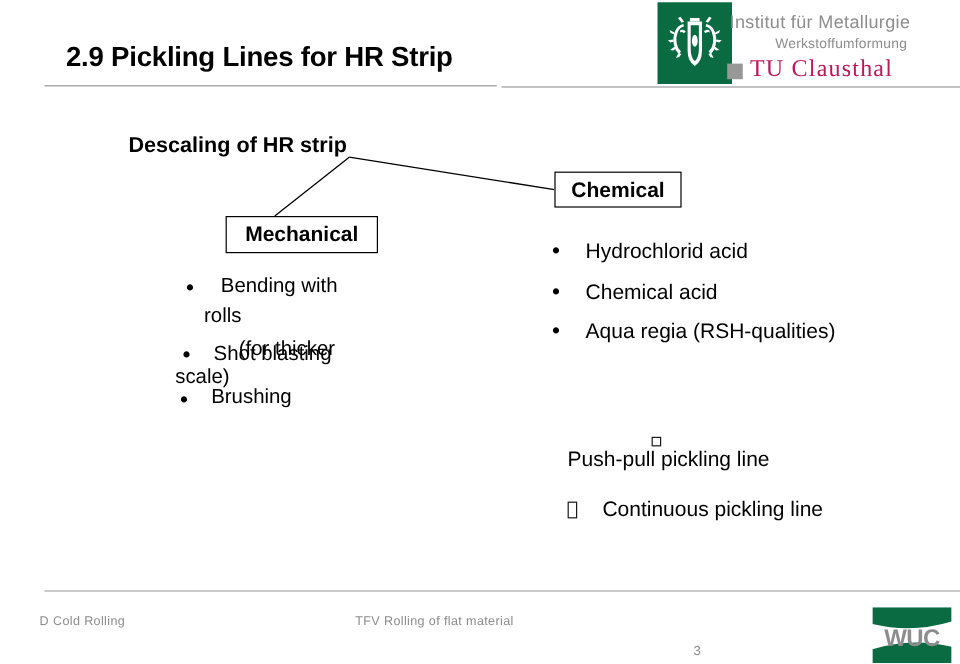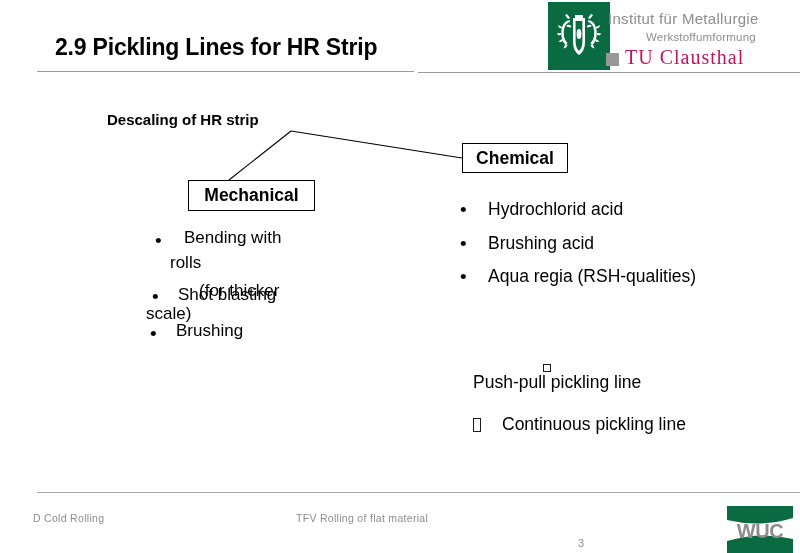--- a/index.html
+++ b/index.html
@@ -91,21 +91,21 @@
     color: #be185d;
     white-space: nowrap;
     letter-spacing: 1px;
   }
 
   
   #descaling-heading {
     position: absolute;
     left: 107px;
     top: 111px;
-    font-size: 15px;
+    font-size: 18px;
     font-weight: bold;
     color: #000000;
     white-space: nowrap;
   }
 
   .node-box {
     position: absolute;
     border: 1.2px solid #000000;
     background: #ffffff;
     box-sizing: border-box;
@@ -313,21 +313,21 @@
     <span class="mech-frag" style="left:176px; top:322px;">Brushing</span>
   </div>
 
   <div>
     <div class="bullet-row chem-row" style="left:460px; top:200px;">
       <span class="bullet-dot">•</span>
       <span class="bullet-text">Hydrochlorid acid</span>
     </div>
     <div class="bullet-row chem-row" style="left:460px; top:234px;">
       <span class="bullet-dot">•</span>
-      <span class="bullet-text">Brushing acid</span>
+      <span class="bullet-text">Chemical acid</span>
     </div>
     <div class="bullet-row chem-row" style="left:460px; top:267px;">
       <span class="bullet-dot">•</span>
       <span class="bullet-text">Aqua regia (RSH-qualities)</span>
     </div>
   </div>
 
   <div>
     <div class="tofu-row" style="left:473px; top:364px;flex-direction:column;">
       <span class="tofu-box"></span>

